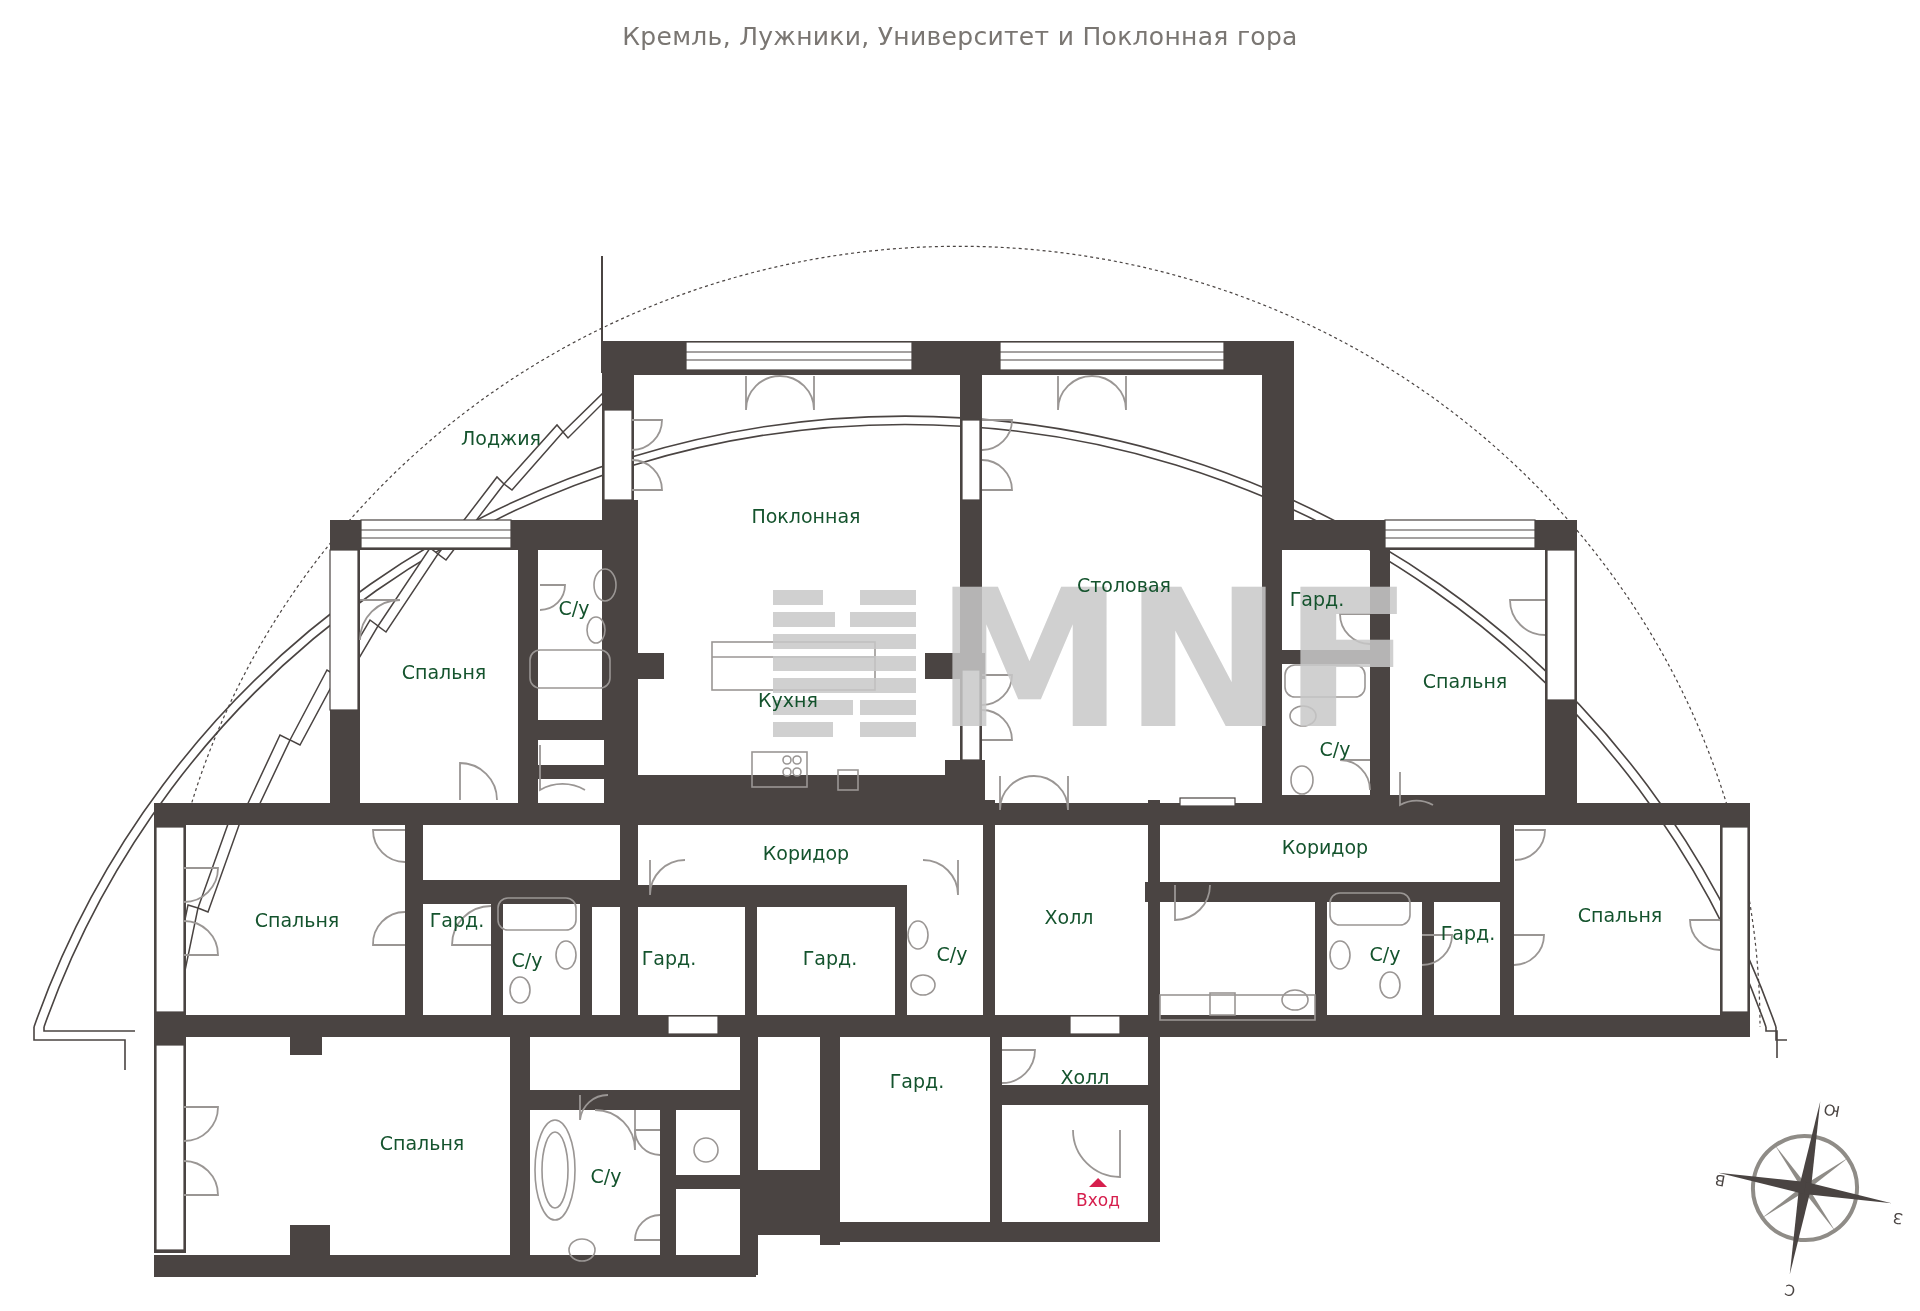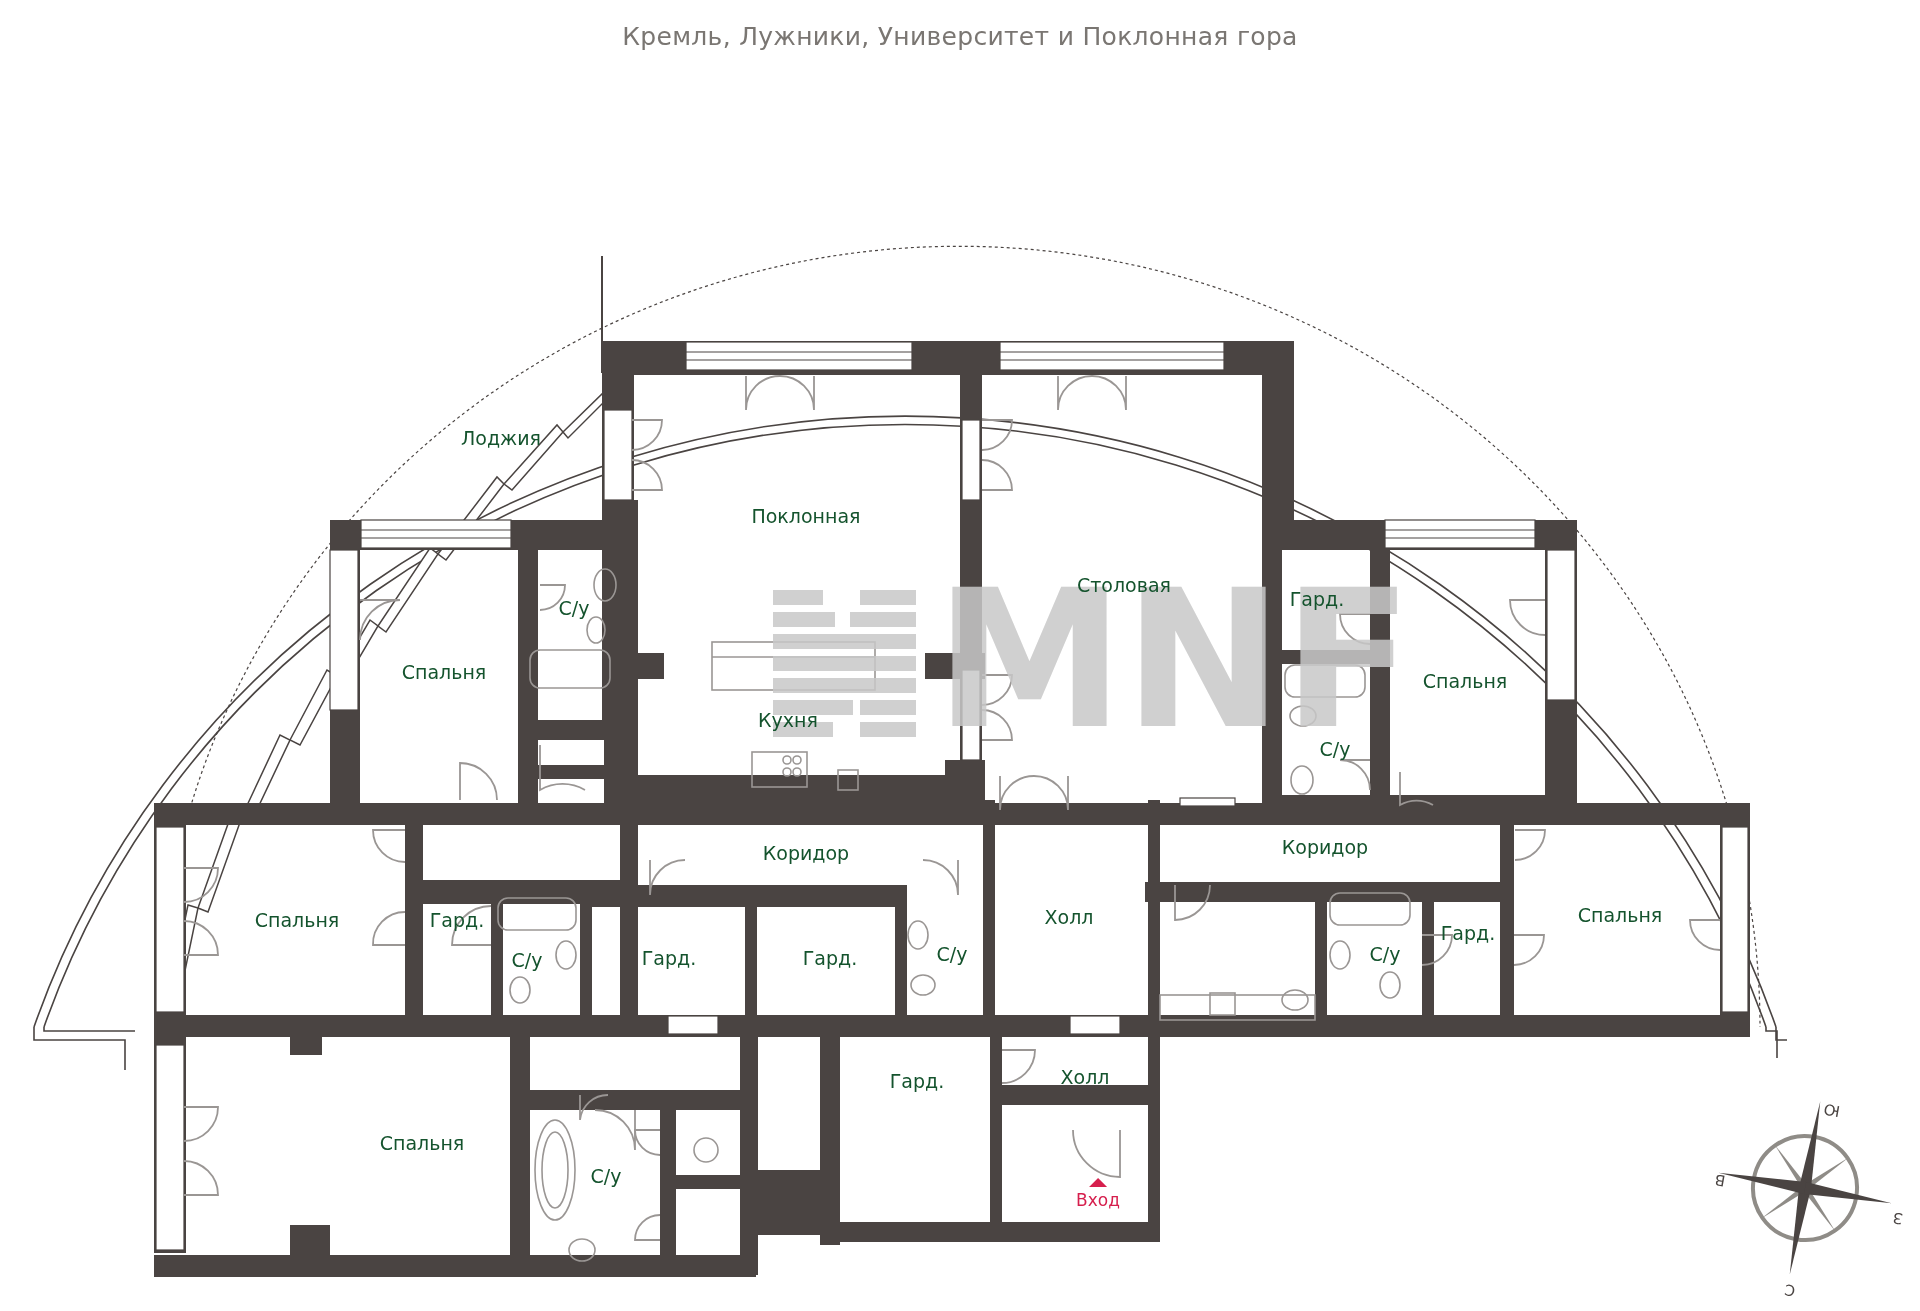--- a/index.html
+++ b/index.html
@@ -239,21 +239,21 @@
         <polygon points="0,88 6,0 -6,0"></polygon>
       <polygon points="-88,0 0,-6 0,6"></polygon>
         <polygon points="88,0 0,-6 0,6"></polygon>
     </g>
   </g>
 </svg>
 
 <div class="lbl" style="left:501px;top:438px">Лоджия</div>
 <div class="lbl" style="left:806px;top:516px">Поклонная</div>
 <div class="lbl" style="left:1124px;top:585px">Столовая</div>
-<div class="lbl" style="left:788px;top:720px">Кухня</div>
+<div class="lbl" style="left:788px;top:700px">Кухня</div>
 <div class="lbl" style="left:444px;top:672px">Спальня</div>
 <div class="lbl" style="left:574px;top:608px">С/у</div>
 <div class="lbl" style="left:1317px;top:599px">Гард.</div>
 <div class="lbl" style="left:1465px;top:681px">Спальня</div>
 <div class="lbl" style="left:1335px;top:749px">С/у</div>
 <div class="lbl" style="left:806px;top:853px">Коридор</div>
 <div class="lbl" style="left:1325px;top:847px">Коридор</div>
 <div class="lbl" style="left:297px;top:920px">Спальня</div>
 <div class="lbl" style="left:457px;top:920px">Гард.</div>
 <div class="lbl" style="left:527px;top:960px">С/у</div>

